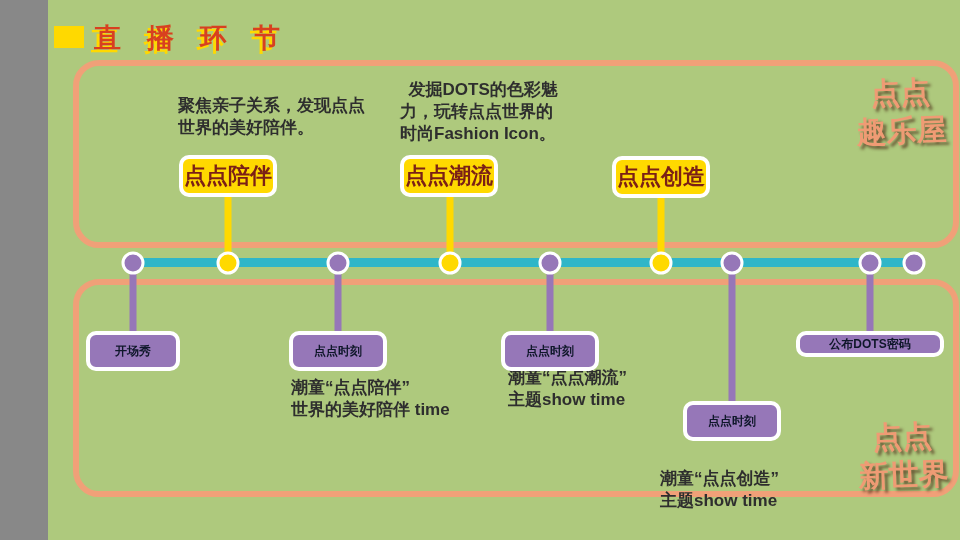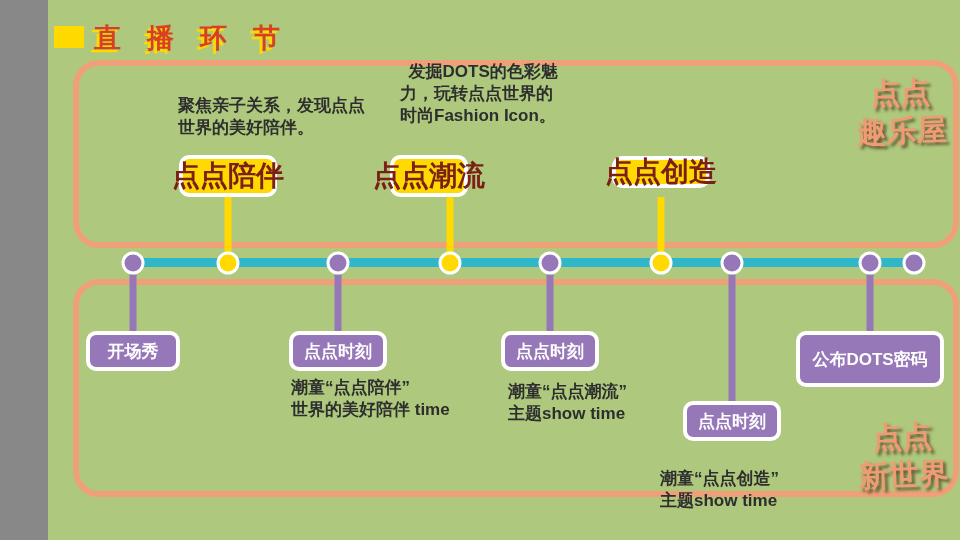--- a/index.html
+++ b/index.html
@@ -28,22 +28,22 @@
   .dot{
     position:absolute;width:17px;height:17px;border:3px solid #ffffff;border-radius:50%;
     transform:translate(-50%,-50%);
   }
   .ybox,.pbox{
     position:absolute;box-sizing:border-box;z-index:3;
     border:4px solid #ffffff;border-radius:10px;
     display:flex;align-items:center;justify-content:center;
     white-space:nowrap;
   }
-  .ybox{background:#ffd900;color:#7b2016;font-size:28px;text-align:center;}
-  .pbox{background:#9677b8;color:#ffffff;font-size:17px;}
+  .ybox{background:#ffd900;color:#7b2016;font-size:22px;text-align:center;}
+  .pbox{background:#9677b8;color:#0f172a;font-size:12px;}
   .desc{
     position:absolute;z-index:2;color:#2e2e2e;font-size:17px;line-height:1.3;
     white-space:pre-line;
   }
   .corner{
     position:absolute;z-index:2;width:130px;text-align:center;
     color:#ef9b74;font-size:30px;line-height:1.25;white-space:pre-line;
     text-shadow:3px 3px 3px rgba(70,35,20,0.65);
     transform:rotate(-2deg);
   }
@@ -75,37 +75,37 @@
       <div class="dot" style="left: 613px; top: 263px; background: rgb(255, 217, 0);"></div>
       <div class="conn" style="left: 684px; top: 263px; height: 138px; background: rgb(150, 119, 184);"></div>
       <div class="dot" style="left: 684px; top: 263px; background: rgb(150, 119, 184);"></div>
       <div class="conn" style="left: 822px; top: 263px; height: 68px; background: rgb(150, 119, 184);"></div>
       <div class="dot" style="left: 822px; top: 263px; background: rgb(150, 119, 184);"></div>
       <div class="dot" style="left: 866px; top: 263px; background: rgb(150, 119, 184);"></div>
     </div>
 
   <div class="desc" style="left:130px;top:95px;">聚焦亲子关系，发现点点
 世界的美好陪伴。</div>
-  <div class="desc" style="left:352px;top:61px;"> 发掘DOTS的色彩魅
+  <div class="desc" style="left:352px;top:79px;"> 发掘DOTS的色彩魅
 力，玩转点点世界的
 时尚Fashion Icon。</div>
 
   <div class="ybox" style="left:131px;top:155px;width:98px;height:42px;">点点陪伴</div>
-  <div class="ybox" style="left:342px;top:155px;width:78px;height:42px;">点点潮流</div>
-  <div class="ybox" style="left:564px;top:156px;width:98px;height:32px;">点点创造</div>
+  <div class="ybox" style="left:352px;top:155px;width:98px;height:42px;">点点潮流</div>
+  <div class="ybox" style="left:564px;top:156px;width:98px;height:42px;">点点创造</div>
 
   <div class="pbox" style="left:38px;top:331px;width:94px;height:40px;">开场秀</div>
   <div class="pbox" style="left:241px;top:331px;width:98px;height:40px;">点点时刻</div>
   <div class="pbox" style="left:453px;top:331px;width:98px;height:40px;">点点时刻</div>
   <div class="pbox" style="left:635px;top:401px;width:98px;height:40px;">点点时刻</div>
-  <div class="pbox" style="left:748px;top:331px;width:148px;height:56px;">公布DOTS密码</div>
+  <div class="pbox" style="left:748px;top:331px;width:148px;height:26px;">公布DOTS密码</div>
 
   <div class="desc" style="left:243px;top:377px;">潮童“点点陪伴”
 世界的美好陪伴 time</div>
-  <div class="desc" style="left:460px;top:381px;">潮童“点点潮流”
+  <div class="desc" style="left:460px;top:367px;">潮童“点点潮流”
 主题show time</div>
   <div class="desc" style="left:612px;top:468px;">潮童“点点创造”
 主题show time</div>
 
   <div class="corner" style="left:788px;top:74px;">点点
 趣乐屋</div>
   <div class="corner" style="left:790px;top:418px;">点点
 新世界</div>
 
 </div>

